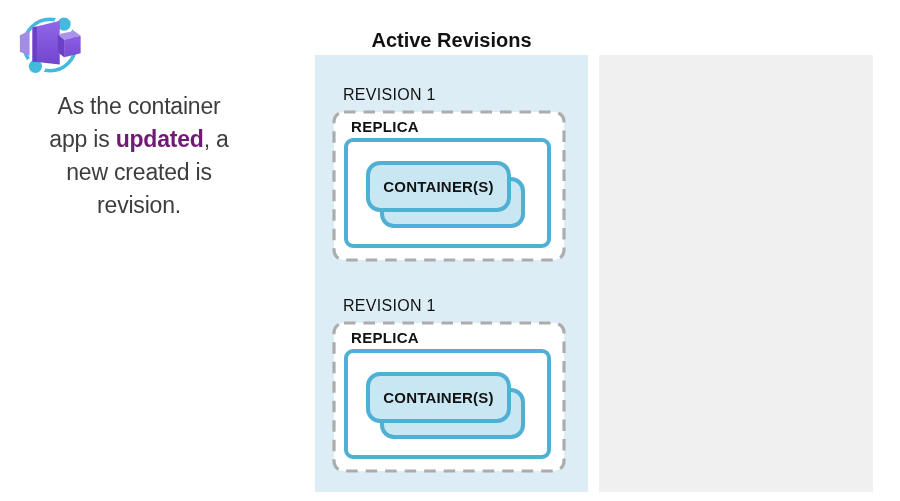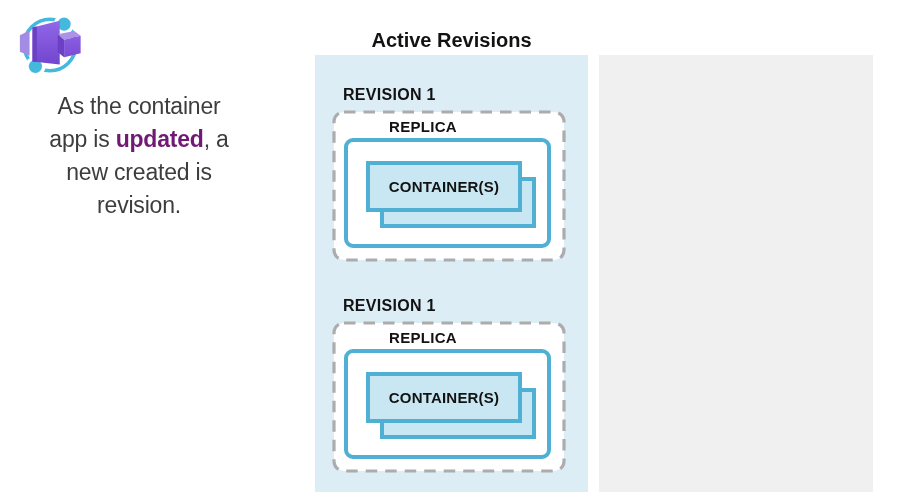--- a/index.html
+++ b/index.html
@@ -29,38 +29,38 @@
   }
   .hdr-active{left:315px;width:273px;text-align:center;}
   .hdr-inactive{left:599px;width:274px;}
   .panel{position:absolute;top:55px;height:437px;}
   .panel-active{left:315px;width:273px;background:var(--active-panel-bg);}
   .panel-inactive{left:599px;width:274px;background:var(--inactive-panel-bg);}
   .rev-group{position:absolute;left:0;width:100%;}
   .rev-group.g1{top:31px;}
   .rev-group.g2{top:242px;}
   .rev-label{
-    position:absolute;left:28px;top:0;font-size:16px;font-weight:700;
+    position:absolute;left:28px;top:0;font-size:16px;font-weight:400;
     color:var(--heading-dark);letter-spacing:0.3px;
   }
   .rev-box{position:absolute;left:17px;top:24px;width:234px;height:152px;}
   .dash-svg{position:absolute;left:0;top:0;display:block;}
   .replica-label{
     position:absolute;left:19px;top:8px;font-size:15px;font-weight:700;
-    color:var(--heading-dark);letter-spacing:0.3px;margin-left:38px;
+    color:var(--heading-dark);letter-spacing:0.3px;
   }
   .pod-box{
     position:absolute;left:12px;top:28px;width:207px;height:110px;
     box-sizing:border-box;background:#ffffff;
     border:4px solid var(--accent-teal);border-radius:9px;
   }
   .card{
-    position:absolute;width:156px;height:51px;box-sizing:border-box;
+    position:absolute;width:145px;height:51px;box-sizing:border-box;
     background:var(--container-fill);border:4px solid var(--accent-teal);
-    border-radius:0;
+    border-radius:14px;
   }
   .card.back{left:32px;top:35px;}
   .card.front{left:18px;top:19px;display:flex;align-items:center;justify-content:center;}
   .card.front span{
     font-size:15px;font-weight:700;color:var(--heading-dark);letter-spacing:0.2px;
   }
 </style>
 </head>
 <body>
 

